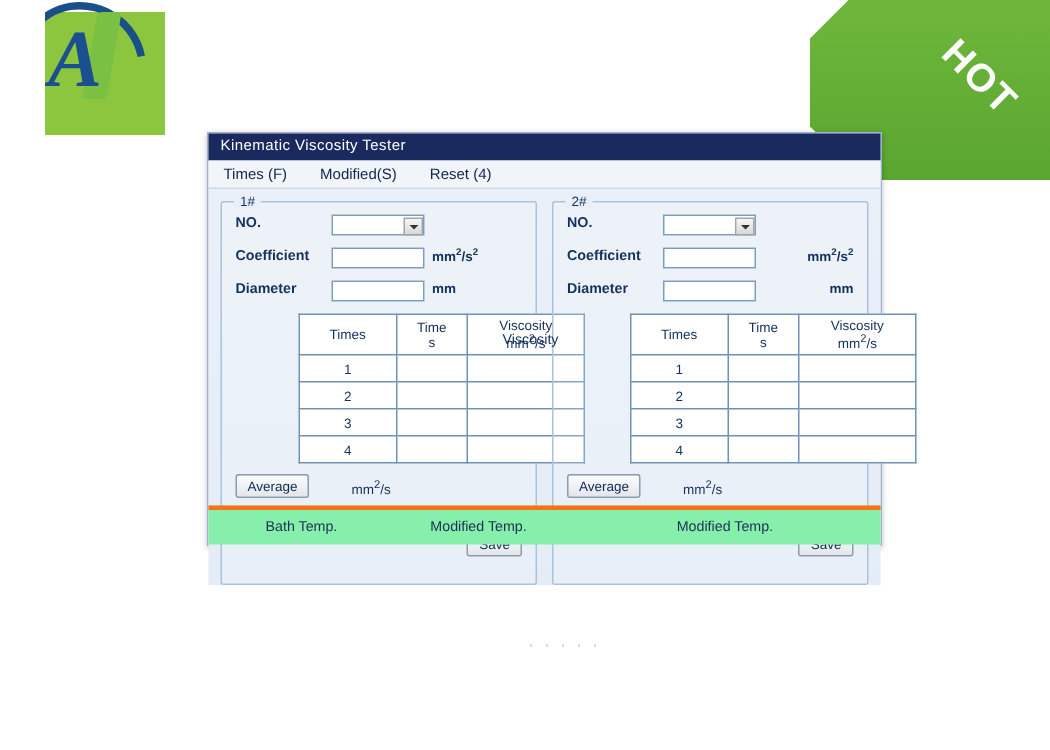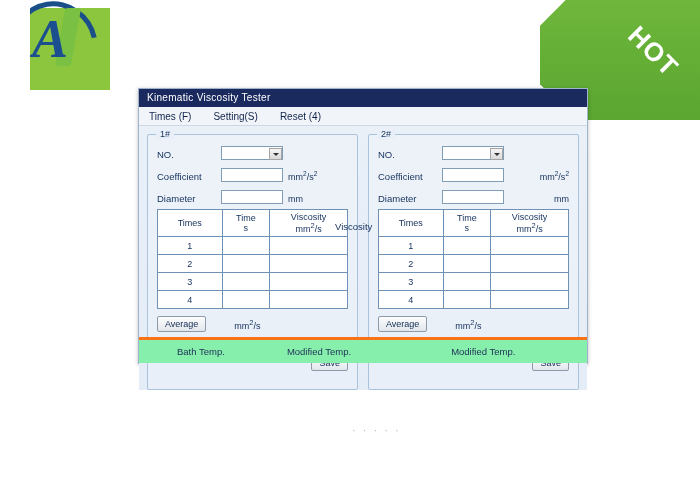--- a/index.html
+++ b/index.html
@@ -174,23 +174,24 @@
     top: -6px;
     left: 8px;
     background: #e9eff8;
     padding: 0 4px;
     font-size: 9px;
     color: #16335e;
   }
 
   .field-row {
     display: flex;
-    align-items: flex-end;
+    align-items: flex-start;
     margin-bottom: 5px;
     height: 17px;
+    font-weight: bold;
   }
   .field-label {
     width: 64px;
     font-size: 9.5px;
     color: #14305c;
   }
   .field-input {
     width: 62px;
     height: 14px;
     background: #ffffff;
@@ -240,20 +241,21 @@
     font-size: 9.5px;
     color: #14305c;
   }
 
   
   table.meas {
     width: 100%;
     border-collapse: collapse;
     margin-top: 4px;
     background: #ffffff;
+    margin-left: 42px;
   }
   table.meas th, table.meas td {
     border: 1px solid #6f91b5;
     font-size: 9px;
     color: #14305c;
     text-align: center;
     font-weight: normal;
   }
   table.meas th {
     height: 24px;
@@ -345,21 +347,21 @@
   <div class="frame-bottom"></div>
 
   <div class="app-window">
 
     <div class="title-bar">
       <span>Kinematic  Viscosity Tester</span>
     </div>
 
     <div class="menu-bar">
       <span class="menu-item">Times (F)</span>
-      <span class="menu-item">Setting(S)</span>
+      <span class="menu-item">Modified(S)</span>
       <span class="menu-item">Reset (4)</span>
     </div>
 
     <div class="panels">
 
       <div class="group">
         <div class="group-legend">1#</div>
 
         <div class="field-row">
           <span class="field-label">NO.</span>

